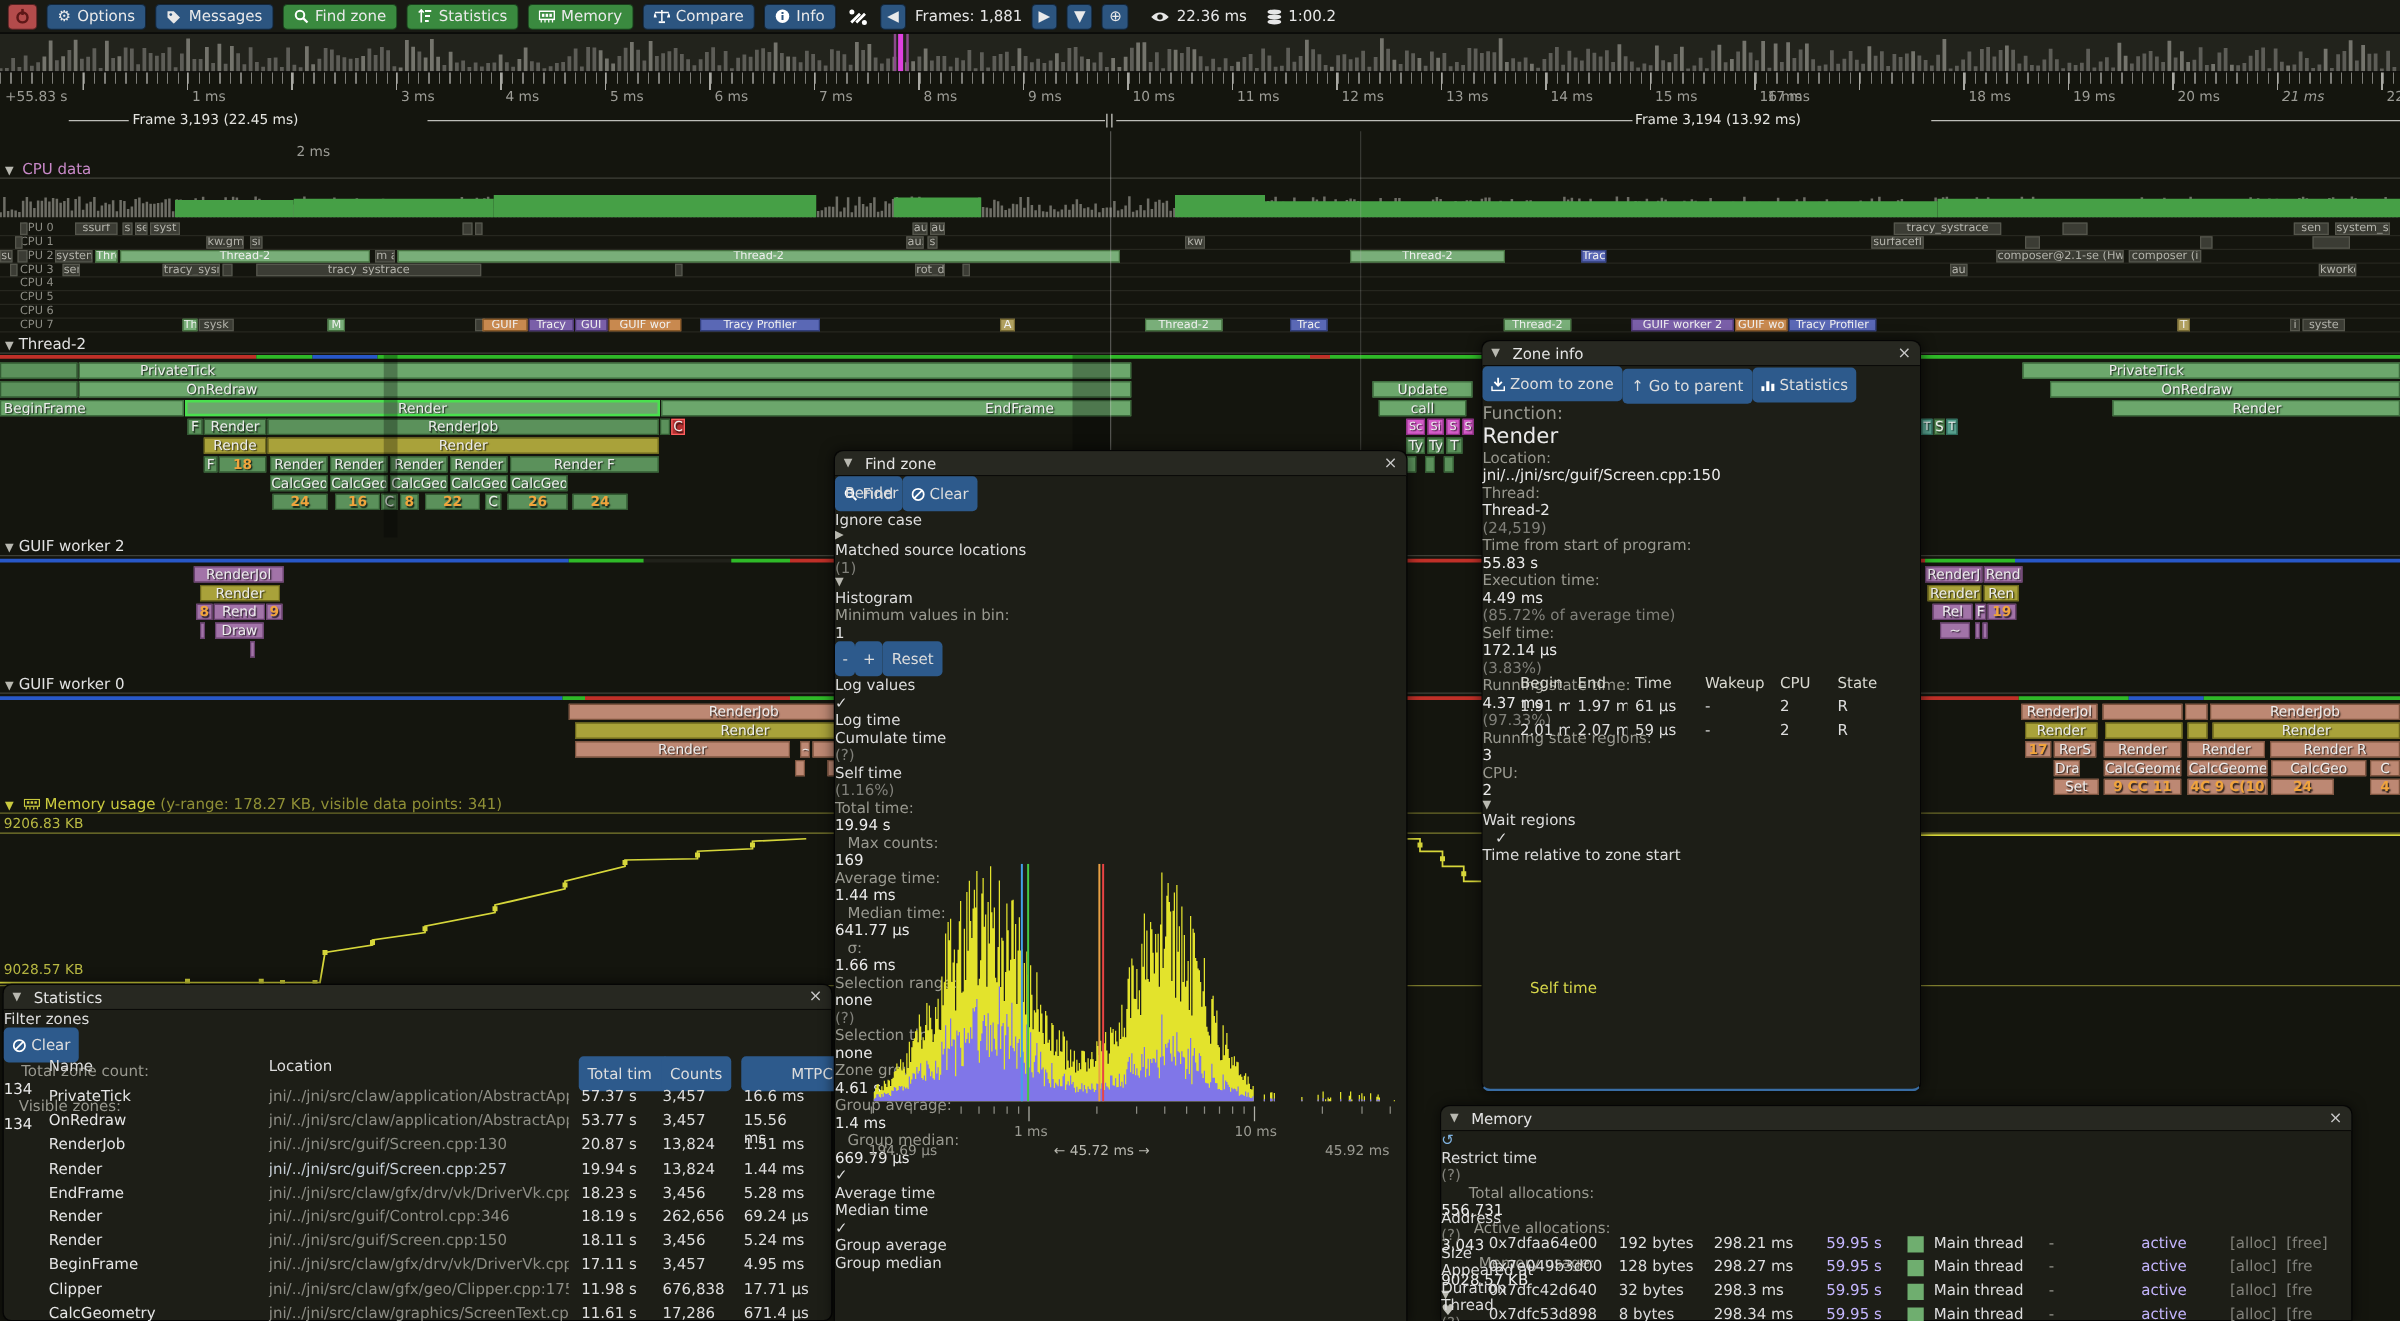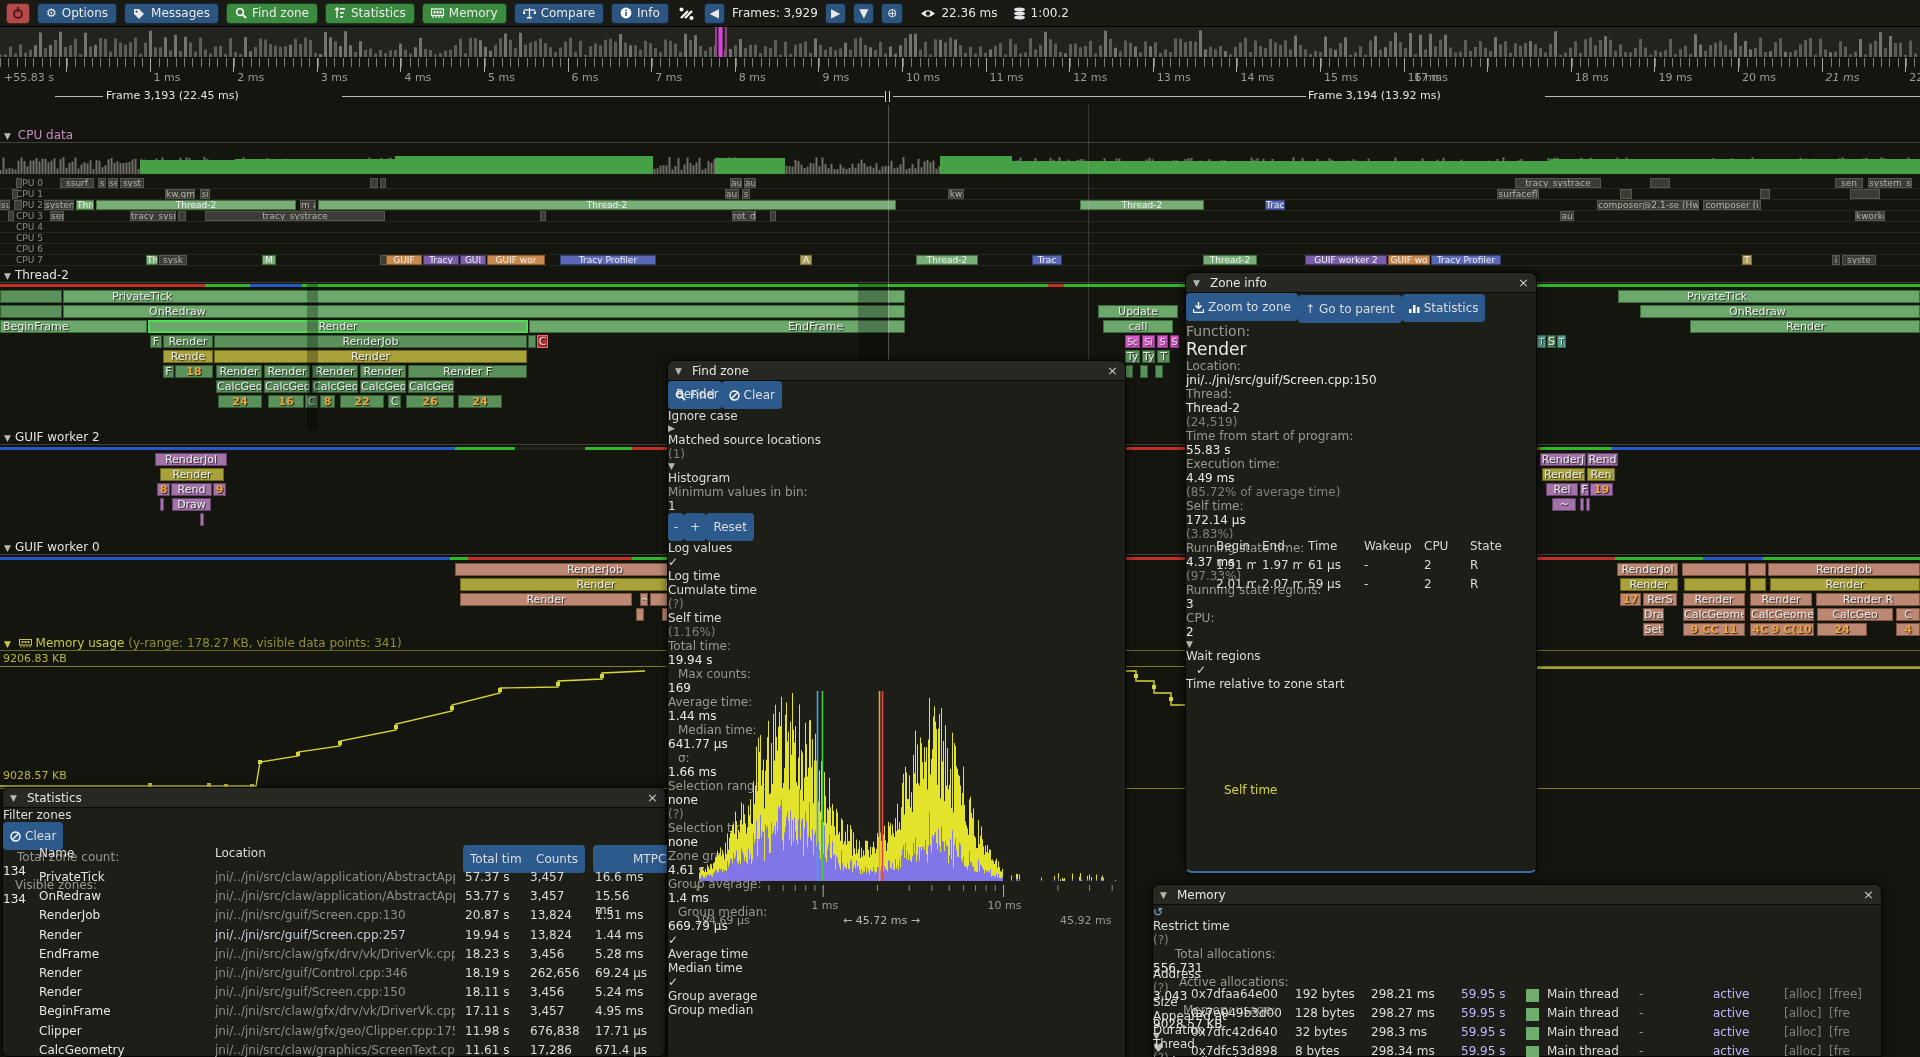--- a/index.html
+++ b/index.html
@@ -182,21 +182,21 @@
         <svg width="15" height="13" viewBox="0 0 15 13">
           <path d="M2 11 L9 4 M6 11 L13 4" stroke="#fff" stroke-width="2.2"></path>
           <circle cx="2.5" cy="2.5" r="2" fill="#fff"></circle>
           <circle cx="12.5" cy="11" r="2" fill="#fff"></circle>
         </svg>
       </span>
   </span>
   <span class="tb-btn tb-blue tb-sq">
       <span class="icon">◀</span>
     </span>
-  <span class="tb-text">Frames: 3,929</span>
+  <span class="tb-text">Frames: 1,881</span>
   <span class="tb-btn tb-blue tb-sq">
       <span class="icon">▶</span>
     </span>
   <span class="tb-btn tb-blue tb-sq">
       <span class="icon">▼</span>
     </span>
   <span class="tb-btn tb-blue tb-sq">
       <span class="icon">⊕</span>
     </span>
   <span class="tb-stat" style="margin-left:10px;">
@@ -226,21 +226,21 @@
       <path d="M35.5 30 V18.249131126358407 M40.5 30 V5.439747731765237 M50.5 30 V18.009655966510763 M60.5 30 V4.706828809459694 M85.5 30 V5.668075629102532 M95.5 30 V18.07622263218218 M150.5 30 V3.736574397829827 M165.5 30 V10.504496124063735 M175.5 30 V8.096769987721927 M185.5 30 V9.74426432303153 M245.5 30 V9.970030193799175 M250.5 30 V24.3286660927115 M290.5 30 V17.79125964094419 M320.5 30 V26.96871767967241 M325.5 30 V4.976742772618309 M330.5 30 V10.485683105624048 M340.5 30 V18.981036242512346 M345.5 30 V4.194376502979139 M350.5 30 V18.32699161511846 M360.5 30 V14.327247062756214 M400.5 30 V16.577211776013428 M415.5 30 V20.174910520057892 M420.5 30 V10.924172144732438 M480.5 30 V13.231493732862873 M485.5 30 V19.756082615582272 M490.5 30 V23.722429317247588 M505.5 30 V6.6141431837459095 M520.5 30 V5.751771948183887 M620.5 30 V7.0556536800577305 M630.5 30 V18.221409550344106 M685.5 30 V6.696682778536342 M695.5 30 V8.298586573801003 M715.5 30 V18.46489121581544 M720.5 30 V9.16508280672133 M725.5 30 V22.736889035382774 M730.5 30 V21.928294153825846 M740.5 30 V11.891481038066559 M815.5 30 V11.532691877684556 M845.5 30 V15.695488994359039 M870.5 30 V20.133601968409494 M890.5 30 V19.462137124020956 M895.5 30 V26.687872960494133 M900.5 30 V18.353980842686724 M910.5 30 V7.0527385824825615 M915.5 30 V6.710448348429054 M940.5 30 V12.822920503851492 M955.5 30 V12.490603295416804 M990.5 30 V22.420371759915724 M1045.5 30 V4.766485151660163 M1065.5 30 V26.499180216895184 M1105.5 30 V3.6862544010509737 M1115.5 30 V20.78228441340616 M1135.5 30 V19.379579428379657 M1150.5 30 V19.19346900691744 M1200.5 30 V3.5879325915884692 M1205.5 30 V22.526809159317054 M1225.5 30 V23.975206125236582 M1295.5 30 V8.400660858111223 M1325.5 30 V9.44616803684039 M1335.5 30 V22.850345384445973 M1345.5 30 V10.48958510166267 M1375.5 30 V8.750518747488968 M1385.5 30 V20.26815497377538 M1395.5 30 V5.50995149865048 M1410.5 30 V5.881531760387588 M1420.5 30 V7.758058692823397 M1430.5 30 V6.795167073936682 M1445.5 30 V7.739599374850513 M1495.5 30 V10.018156708552851 M1530.5 30 V14.038383909675758 M1555.5 30 V4.261024113846361 M1605.5 30 V9.358097348085721 M1695.5 30 V7.28697576984996 M1700.5 30 V17.5304305201862 M1735.5 30 V5.641823496342113 M1745.5 30 V13.955975362536265 M1750.5 30 V22.610848030890338 M1770.5 30 V24.226074084173888 M1785.5 30 V24.807857672742102 M1830.5 30 V25.34467559546465 M1860.5 30 V11.926211710291682 M1880.5 30 V5.205432664894033 M1890.5 30 V9.022493195836432 " stroke="#74746c" stroke-width="3" fill="none"></path>
       <path d="M716 0 V30 M726 0 V30" stroke="#8a4a8a" stroke-width="2" fill="none"></path>
       <path d="M720.5 0 V30" stroke="#e040e0" stroke-width="4" fill="none"></path>
     </svg>
   </div>
 <div id="ruler-ticks"></div>
 <div id="ruler-major"></div>
 <div id="ruler-labels">
     <div class="ruler-label" style="left: 4px;">+55.83 s</div>
     <div class="ruler-label" style="left: 153.6px;">1 ms</div>
-    <div class="ruler-label" style="left: 237.2px;">2 ms</div>
+    <div class="ruler-label" style="left: 237.2px; margin-top: 44px;">2 ms</div>
     <div class="ruler-label" style="left: 320.8px;">3 ms</div>
     <div class="ruler-label" style="left: 404.4px;">4 ms</div>
     <div class="ruler-label" style="left: 488px;">5 ms</div>
     <div class="ruler-label" style="left: 571.6px;">6 ms</div>
     <div class="ruler-label" style="left: 655.2px;">7 ms</div>
     <div class="ruler-label" style="left: 738.8px;">8 ms</div>
     <div class="ruler-label" style="left: 822.4px;">9 ms</div>
     <div class="ruler-label" style="left: 906px;">10 ms</div>
     <div class="ruler-label" style="left: 989.6px;">11 ms</div>
     <div class="ruler-label" style="left: 1073.2px;">12 ms</div>
@@ -471,21 +471,21 @@
     <div class="zone z-sal" style="left: 1683px; top: 593px; width: 62px;"><span>Render</span></div>
     <div class="zone z-sal" style="left: 1750px; top: 593px; width: 62px;"><span>Render</span></div>
     <div class="zone z-sal" style="left: 1816px; top: 593px; width: 104px;"><span>Render R</span></div>
     <div class="zone z-sal" style="left: 636px; top: 608px; width: 8px;"></div>
     <div class="zone z-sal" style="left: 662px; top: 608px; width: 38px;"><span>~</span></div>
     <div class="zone z-sal" style="left: 1643px; top: 608px; width: 21px;"><span>Dra</span></div>
     <div class="zone z-sal" style="left: 1683px; top: 608px; width: 62px;"><span>CalcGeome</span></div>
     <div class="zone z-sal" style="left: 1750px; top: 608px; width: 64px;"><span>CalcGeomet</span></div>
     <div class="zone z-sal" style="left: 1817px; top: 608px; width: 76px;"><span>CalcGeo</span></div>
     <div class="zone z-sal" style="left: 1896px; top: 608px; width: 24px;"><span>C</span></div>
-    <div class="zone z-sal" style="left: 1643px; top: 623px; width: 21px;"><span>Set</span></div>
+    <div class="zone z-sal" style="left: 1643px; top: 623px; width: 36px;"><span>Set</span></div>
     <div class="zone z-sal" style="left: 1683px; top: 623px; width: 62px;"><span class="tc-o">9 CC 11</span></div>
     <div class="zone z-sal" style="left: 1750px; top: 623px; width: 64px;"><span class="tc-o">4C 9 C(10</span></div>
     <div class="zone z-sal" style="left: 1817px; top: 623px; width: 50px;"><span class="tc-o">24</span></div>
     <div class="zone z-sal" style="left: 1896px; top: 623px; width: 24px;"><span class="tc-o">4</span></div>
     <div class="ovl" style="left: 307px; top: 284px; width: 11px; height: 146px;"></div>
     <div class="ovl" style="left: 858px; top: 284px; width: 30px; height: 146px;"></div>
     <div class="vline" style="left: 888px; top: 105px; height: 680px;"></div>
     <div class="vline" style="left: 1088px; top: 105px; height: 680px; background: rgba(180, 180, 180, 0.22);"></div>
     <div class="memhdr" style="top: 636px;"><div class="tri" style="display: inline; color: rgb(201, 201, 62);">▼</div><span> <svg width="13" height="9" viewBox="0 0 13 9" style="vertical-align:-1px">
           <rect x="0.5" y="0.5" width="12" height="5.5" fill="none" stroke="#c9c93e"></rect>

